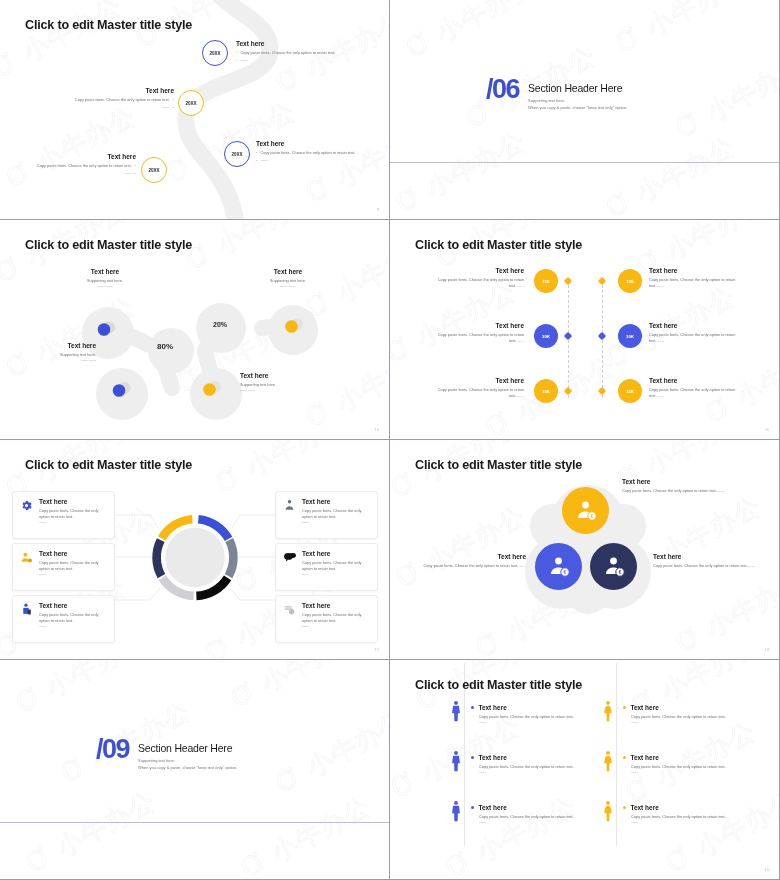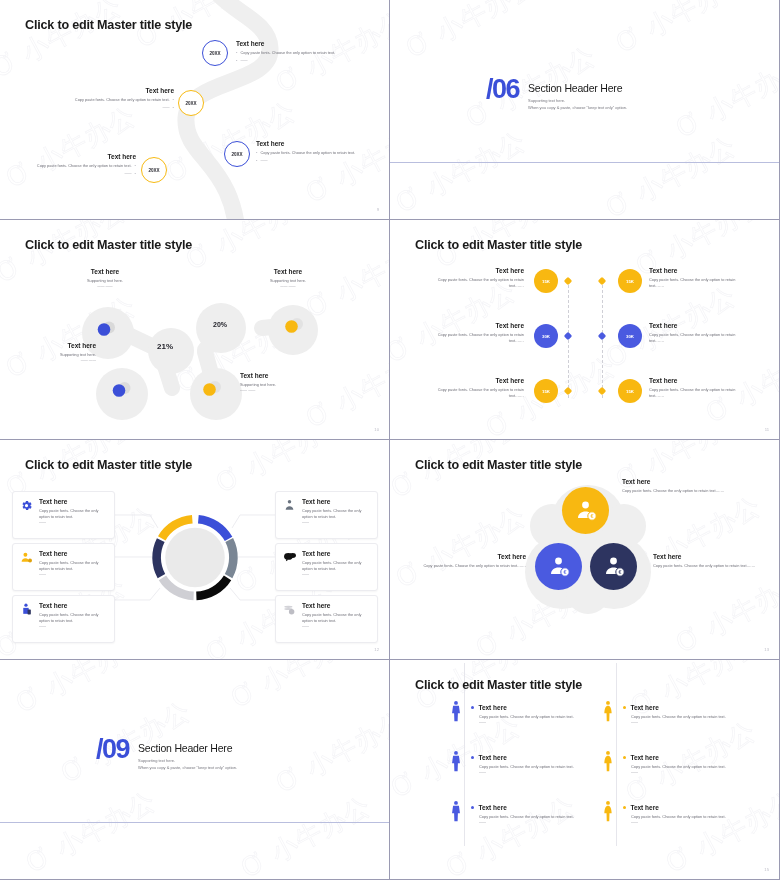--- a/index.html
+++ b/index.html
@@ -311,21 +311,21 @@
       </svg>
       <svg class="chip" style="left:111px;top:161px;" width="22" height="18" viewBox="0 0 22 18">
         <circle cx="13.5" cy="7" r="6" fill="#dcdcdc"></circle>
           <circle cx="8" cy="9.5" r="6.3" fill="#3b4fd8"></circle>
       </svg>
       <svg class="chip" style="left:201px;top:160px;" width="22" height="18" viewBox="0 0 22 18">
         <circle cx="14" cy="7" r="6" fill="#e2e2e2"></circle>
           <circle cx="8.5" cy="9.5" r="6.3" fill="#f8b811"></circle>
       </svg>
 
-      <div class="mol-pct" style="left:157px;top:122px;">21%</div>
+      <div class="mol-pct" style="left:157px;top:122px;">80%</div>
       <div class="mol-pct" style="left:213px;top:101px;font-size:7px;">20%</div>
 
       <div class="mol-lbl" style="left:55px;top:48px;text-align:center;">
         <div class="h-sm">Text here</div>
         <div class="body-sm">Supporting text here.</div>
         <div class="body-xs">——  ——</div>
       </div>
       <div class="mol-lbl" style="left:238px;top:48px;text-align:center;">
         <div class="h-sm">Text here</div>
         <div class="body-sm">Supporting text here.</div>

